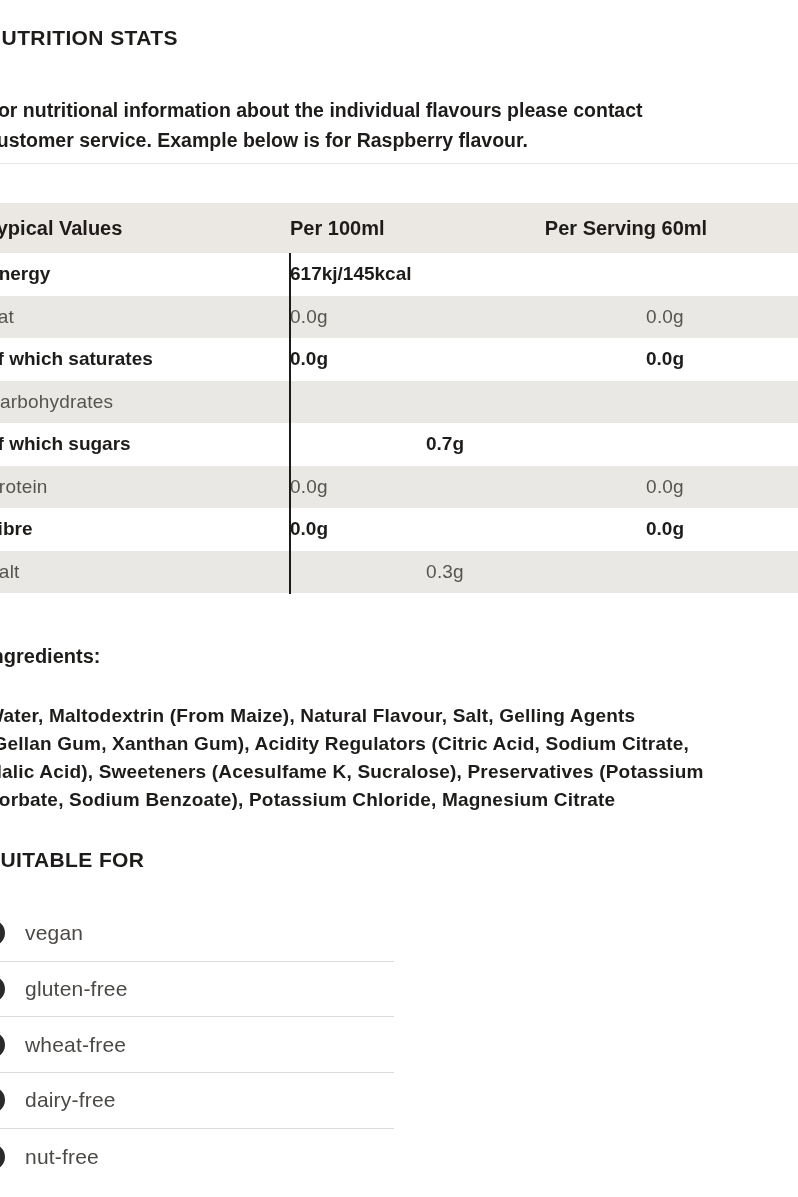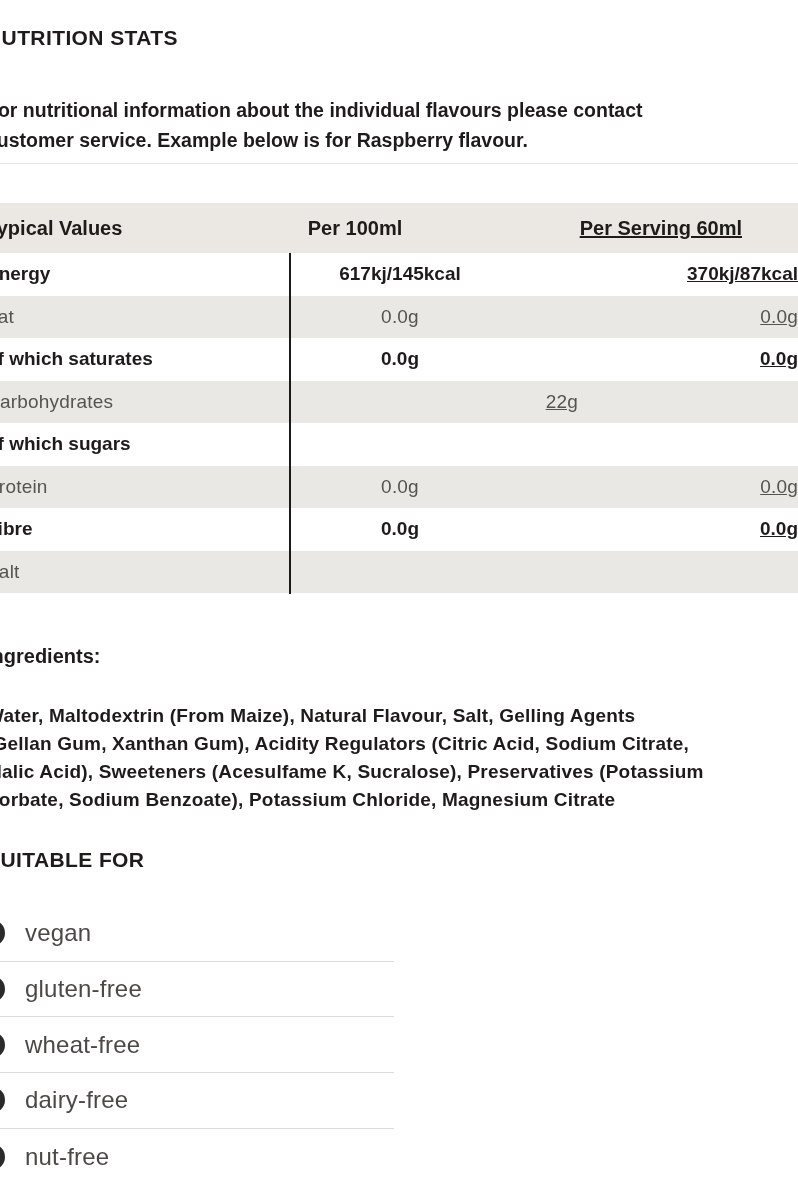--- a/index.html
+++ b/index.html
@@ -59,22 +59,22 @@
   .trow {
     display: flex;
     height: 42.5px;
     align-items: center;
     font-size: 19px;
   }
   .trow.alt { background: var(--row-alt-bg, #e9e8e4); }
   .trow.strong { font-weight: 700; color: var(--text-dark, #1d1c1a); }
   .trow.light { font-weight: 400; color: var(--text-light, #56544e); letter-spacing: 0.2px; }
   .c1 { width: 304px; text-align: left; white-space: nowrap; overflow: visible; }
-  .c2 { width: 220px; text-align: center; }
-  .c3 { width: 288px; text-align: right; text-decoration: underline; }
+  .c2 { width: 220px; }
+  .c3 { width: 288px; text-align: center; }
   .thead .c2 { padding-right: 90px; box-sizing: border-box; }
   .thead .c3 { padding-right: 56px; box-sizing: border-box; }
   .trow  .c3 { padding-left: 22px; box-sizing: border-box; }
   .vline {
     top: 253px; left: 303px;
     width: 2px; height: 341px;
     background: var(--divider, #1a1a19);
   }
 
   
@@ -112,21 +112,21 @@
   .sitem.bordered { border-bottom: 1px solid var(--list-separator, #dcdcdc); }
   .sicon {
     flex: 0 0 26px;
     width: 26px; height: 26px;
     border-radius: 50%;
     background: var(--icon, #2b2a28);
     margin-left: -7px;
   }
   .slabel {
     margin-left: 20px;
-    font-size: 24px;
+    font-size: 21px;
     color: var(--list-text, #4b4945);
     letter-spacing: 0.2px;
   }
 </style>
 </head>
 <body>
 
 <div class="viewport">
   <div class="page">
 
@@ -142,51 +142,51 @@
     <div class="abs ntable">
       <div class="thead">
         <div class="c1">Typical Values</div>
         <div class="c2">Per 100ml</div>
         <div class="c3">Per Serving 60ml</div>
       </div>
 
       <div class="trow strong">
         <div class="c1">Energy</div>
         <div class="c2">617kj/145kcal</div>
-        <div class="c3">370kj/87kcal</div>
       </div>
       <div class="trow light alt">
         <div class="c1">Fat</div>
         <div class="c2">0.0g</div>
         <div class="c3">0.0g</div>
       </div>
       <div class="trow strong">
         <div class="c1">of which saturates</div>
         <div class="c2">0.0g</div>
         <div class="c3">0.0g</div>
       </div>
       <div class="trow light alt">
         <div class="c1">Carbohydrates</div>
-        <div class="c3">22g</div>
       </div>
       <div class="trow strong">
         <div class="c1">of which sugars</div>
+        <div class="c3">0.7g</div>
       </div>
       <div class="trow light alt">
         <div class="c1">Protein</div>
         <div class="c2">0.0g</div>
         <div class="c3">0.0g</div>
       </div>
       <div class="trow strong">
         <div class="c1">Fibre</div>
         <div class="c2">0.0g</div>
         <div class="c3">0.0g</div>
       </div>
       <div class="trow light alt">
         <div class="c1">Salt</div>
+        <div class="c3">0.3g</div>
       </div>
     </div>
 
     <div class="abs vline"></div>
 
     <div class="abs ingredients-heading">Ingredients:</div>
 
     <div class="abs ingredients-text">
       <div class="iline">Water, Maltodextrin (From Maize), Natural Flavour, Salt, Gelling Agents</div>
       <div class="iline">(Gellan Gum, Xanthan Gum), Acidity Regulators (Citric Acid, Sodium Citrate,</div>

